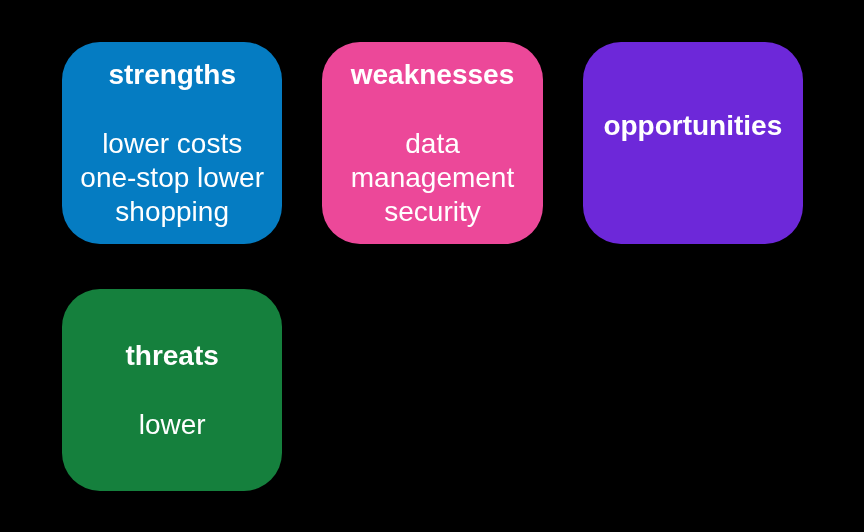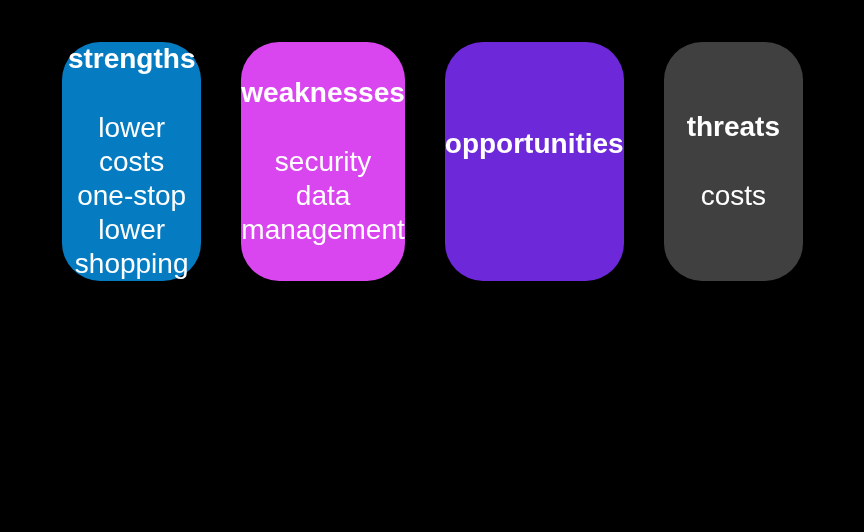--- a/index.html
+++ b/index.html
@@ -12,21 +12,21 @@
     background: #000000;
     overflow: hidden;
     font-family: "Liberation Sans", sans-serif;
   }
   .swot-grid {
     box-sizing: border-box;
     width: 864px;
     height: 532px;
     padding: 42px 61px 41px 62px;
     display: grid;
-    grid-template-columns: 1fr 1fr 1fr 1fr;
+    grid-template-columns: 1fr 1fr 1fr;
     grid-template-rows: 1fr 1fr;
     column-gap: 40px;
     row-gap: 45px;
   }
   .quadrant {
     border-radius: 38px;
     color: #ffffff;
     display: flex;
     flex-direction: column;
     align-items: center;
@@ -49,28 +49,28 @@
 <body>
 
 <div class="swot-grid">
 
   <div class="quadrant" style="background: rgb(5, 124, 194);">
     <div class="quadrant-title">strengths</div>
     <div class="quadrant-line">lower costs</div>
     <div class="quadrant-line">one-stop lower shopping</div>
   </div>
 
-  <div class="quadrant" style="background: #d946ef;">
+  <div class="quadrant" style="background: #ec4899;">
     <div class="quadrant-title">weaknesses</div>
+    <div class="quadrant-line">data management</div>
     <div class="quadrant-line">security</div>
-    <div class="quadrant-line">data management</div>
   </div>
 
   <div class="quadrant" style="background: #6d28d9;">
     <div class="quadrant-title">opportunities</div>
   </div>
 
-  <div class="quadrant" style="background: #404040;">
+  <div class="quadrant" style="background: #15803d;">
     <div class="quadrant-title">threats</div>
-    <div class="quadrant-line">costs</div>
+    <div class="quadrant-line">lower</div>
   </div>
 
 </div>
 
 </body></html>

